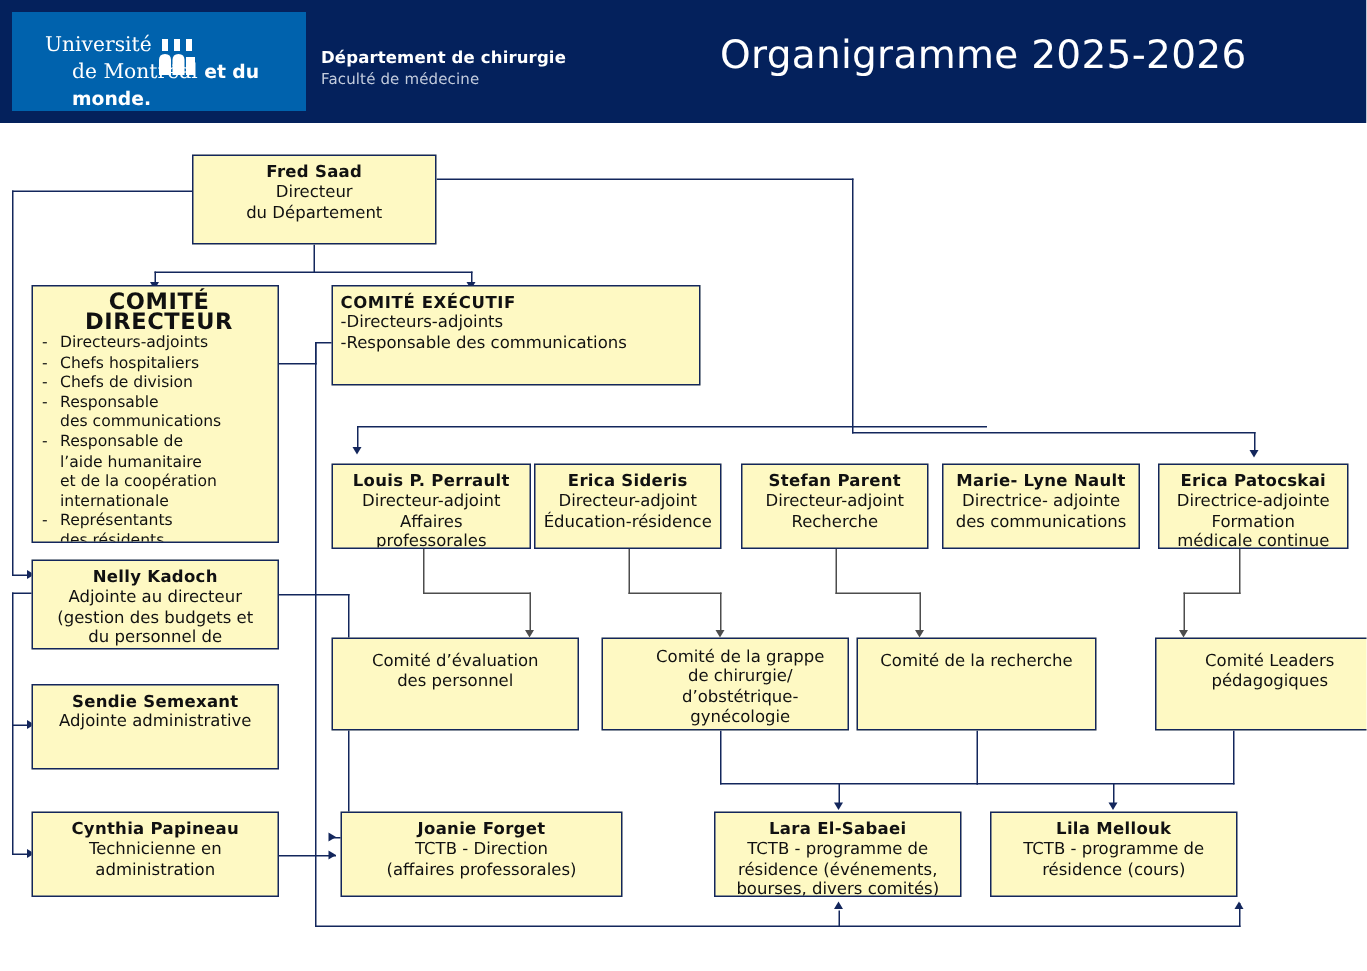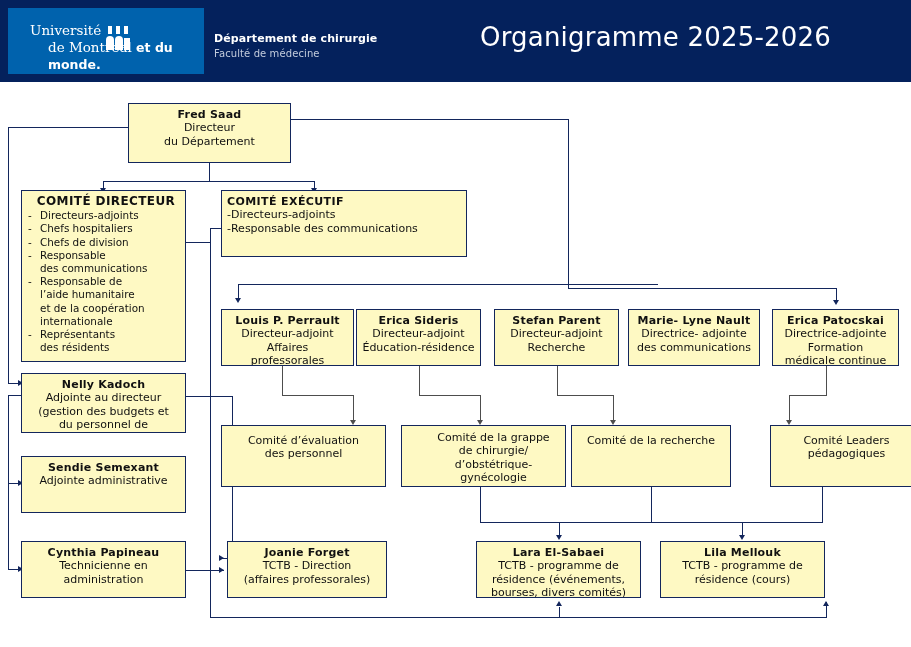--- a/index.html
+++ b/index.html
@@ -54,21 +54,21 @@
     line-height:13.4px;
     z-index:5;
     padding-top:4px;
     overflow:hidden;
   }
   .node .nm { font-weight:bold; display:block; letter-spacing:0.2px; }
   .node .rl { display:block; }
   .node.left-al { text-align:left; padding-left:5px; }
   .node .hdr { font-weight:bold; display:block; letter-spacing:0.4px; }
   .node.bullets { font-size:10.4px; line-height:13.2px; }
-  .node.bullets .hdr { text-align:center; font-size:12px; margin-bottom:1px; }
+  .node.bullets .hdr { text-align:center; font-size:15px; margin-bottom:1px; }
   .node.bullets ul { list-style:none; margin:0; padding:0; }
   .node.bullets li { position:relative; padding-left:13px; }
   .node.bullets li .dash { position:absolute; left:1px; top:0; }
   .node.bullets li .cont { display:block; }
 
   
   .ln { position:absolute; background:#13265c; z-index:1; }
   .ln.h { height:1.3px; }
   .ln.v { width:1.3px; }
   .ln.gray { background:#4d4d4d; }
@@ -300,21 +300,21 @@
 
   <div class="node" style="left:571px; top:425px; width:160px; height:62px; padding-top:8px;">
     <span class="rl">Comité de la  recherche</span>
   </div>
 
   <div class="node" style="left:746px; top:425px; width:153px; height:62px; padding-top:8px;margin-left:24px;">
     <span class="rl">Comité Leaders</span>
     <span class="rl">pédagogiques</span>
   </div>
 
-  <div class="node" style="left:227px; top:541px; width:160px; height:57px;">
+  <div class="node" style="left:227px; top:541px; width:188px; height:57px;">
     <span class="nm">Joanie Forget</span>
     <span class="rl">TCTB - Direction</span>
     <span class="rl">(affaires professorales)</span>
   </div>
 
   <div class="node" style="left:476px; top:541px; width:165px; height:57px;">
     <span class="nm">Lara El-Sabaei</span>
     <span class="rl">TCTB - programme de</span>
     <span class="rl">résidence (événements,</span>
     <span class="rl">bourses, divers comités)</span>

